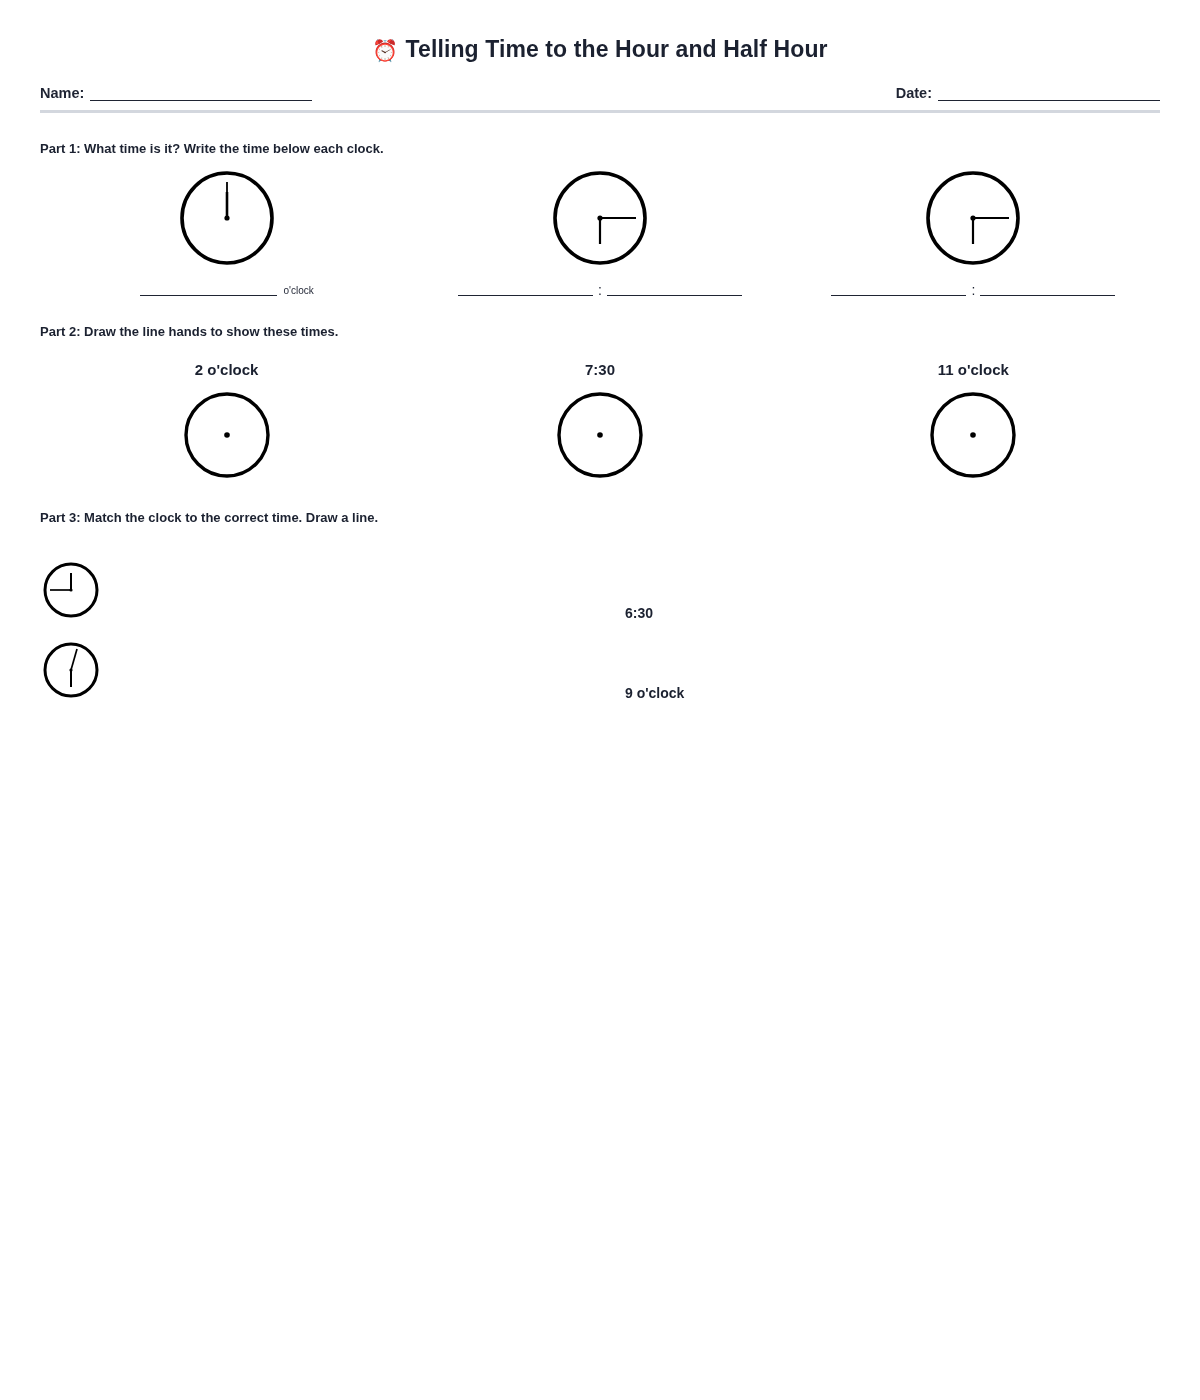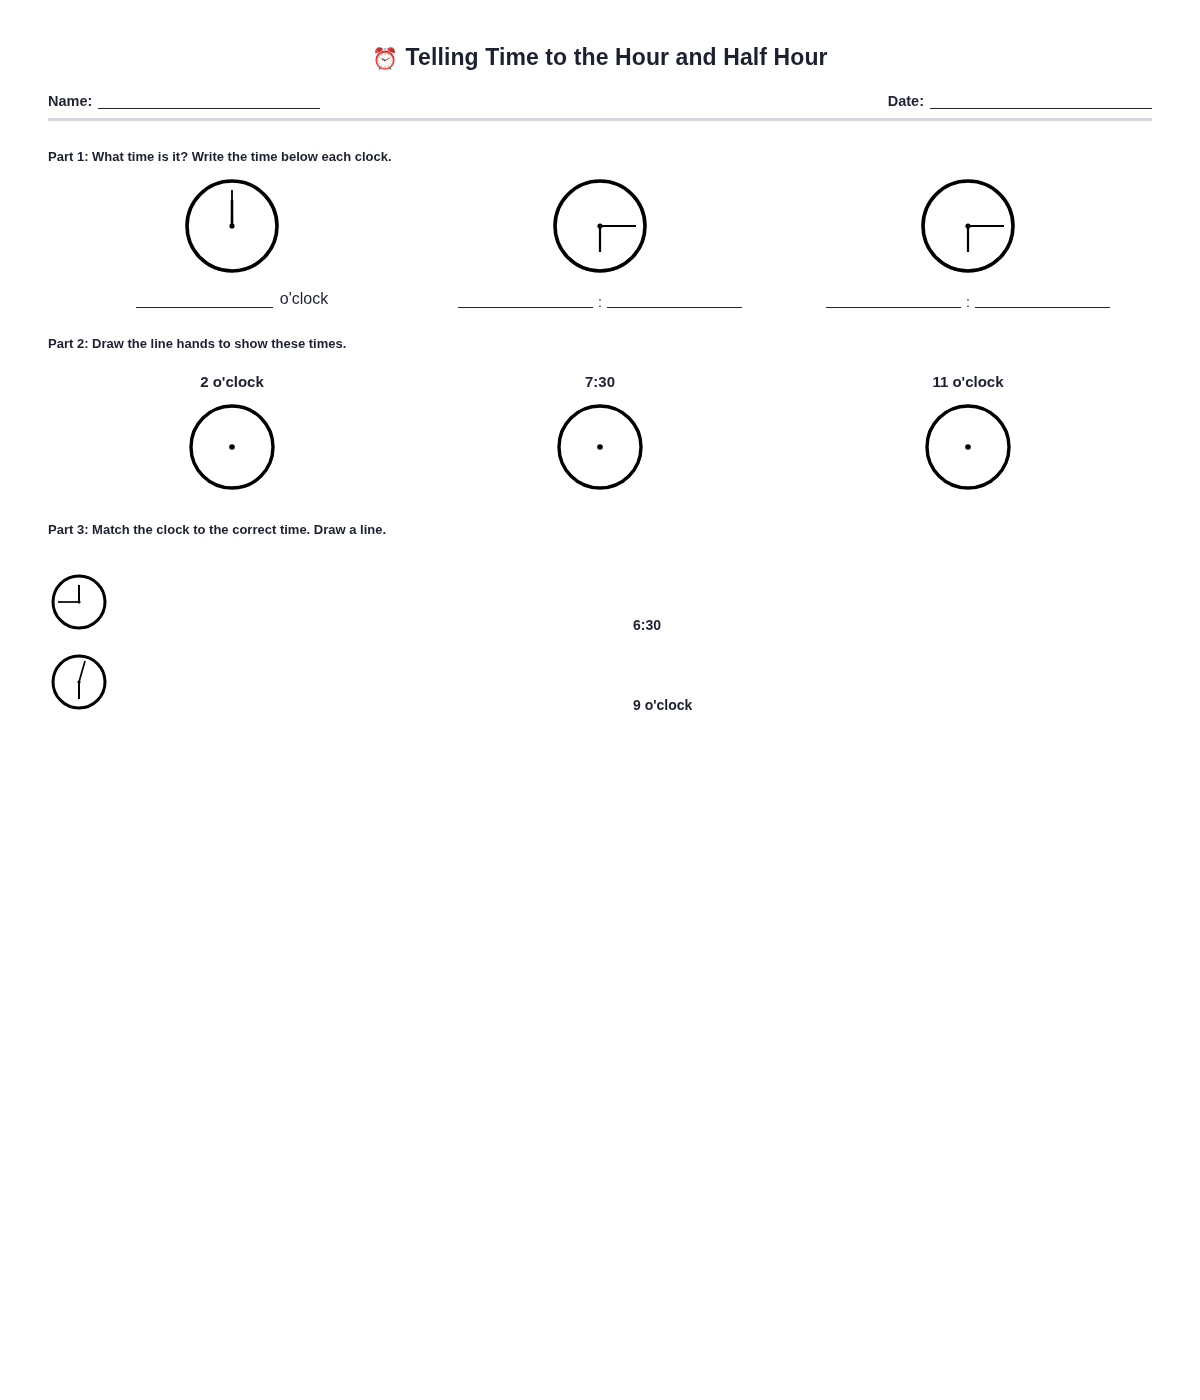--- a/index.html
+++ b/index.html
@@ -10,21 +10,21 @@
   body {
     width: 1200px;
     height: 1400px;
     font-family: "Liberation Sans", sans-serif;
     color: #1f2433;
     position: relative;
     overflow: hidden;
   }
   .page {
     width: 1200px;
-    padding: 16px;
+    padding: 8px;
     box-sizing: border-box;
   }
   .content {
     margin: 0 32px;
   }
 
   
   .title-row {
     text-align: center;
     padding-top: 28px;
@@ -108,21 +108,21 @@
   }
   .blank {
     display: inline-block;
     border-bottom: 1.4px solid #1f2433;
     height: 13px;
     width: 137px;
   }
   .blank.short { width: 135px; }
   .answer-suffix {
     margin-left: 7px;
-    font-size: 16px;
+    font-size: 10px;
   }
   .colon-sep {
     margin: 0 5px;
     font-size: 14px;
     line-height: 12px;
   }
 
   
   .label-row {
     display: flex;

